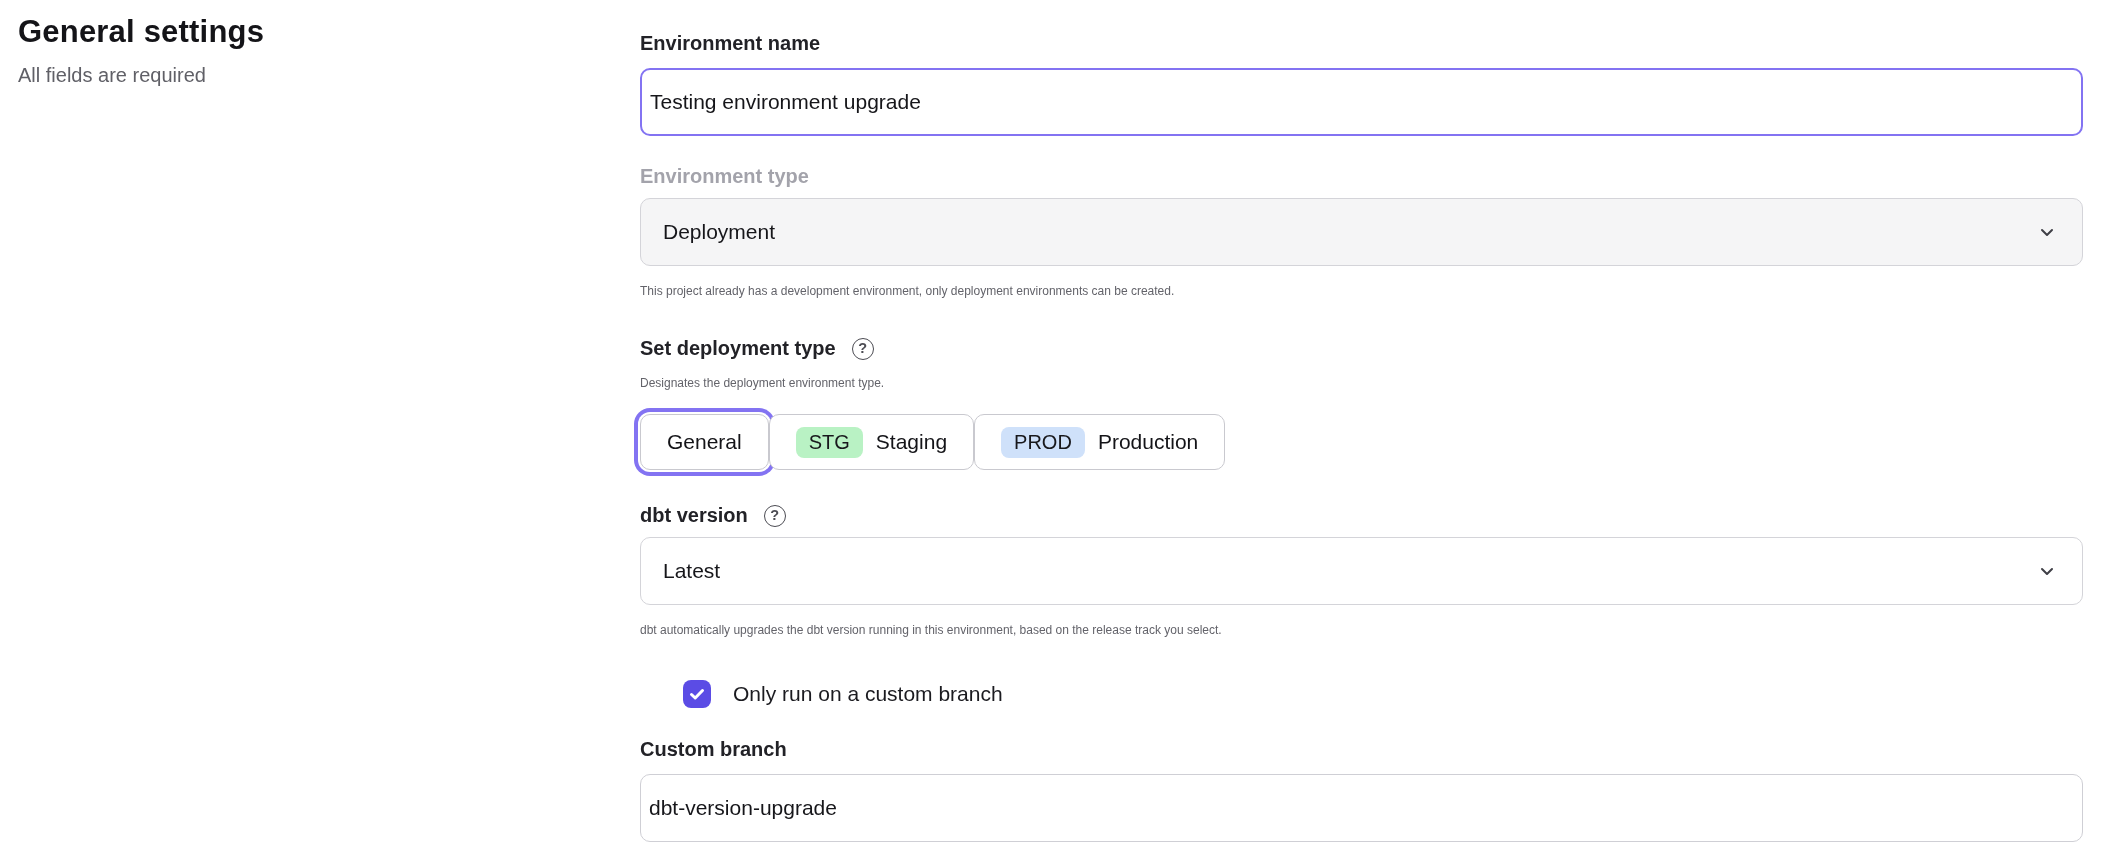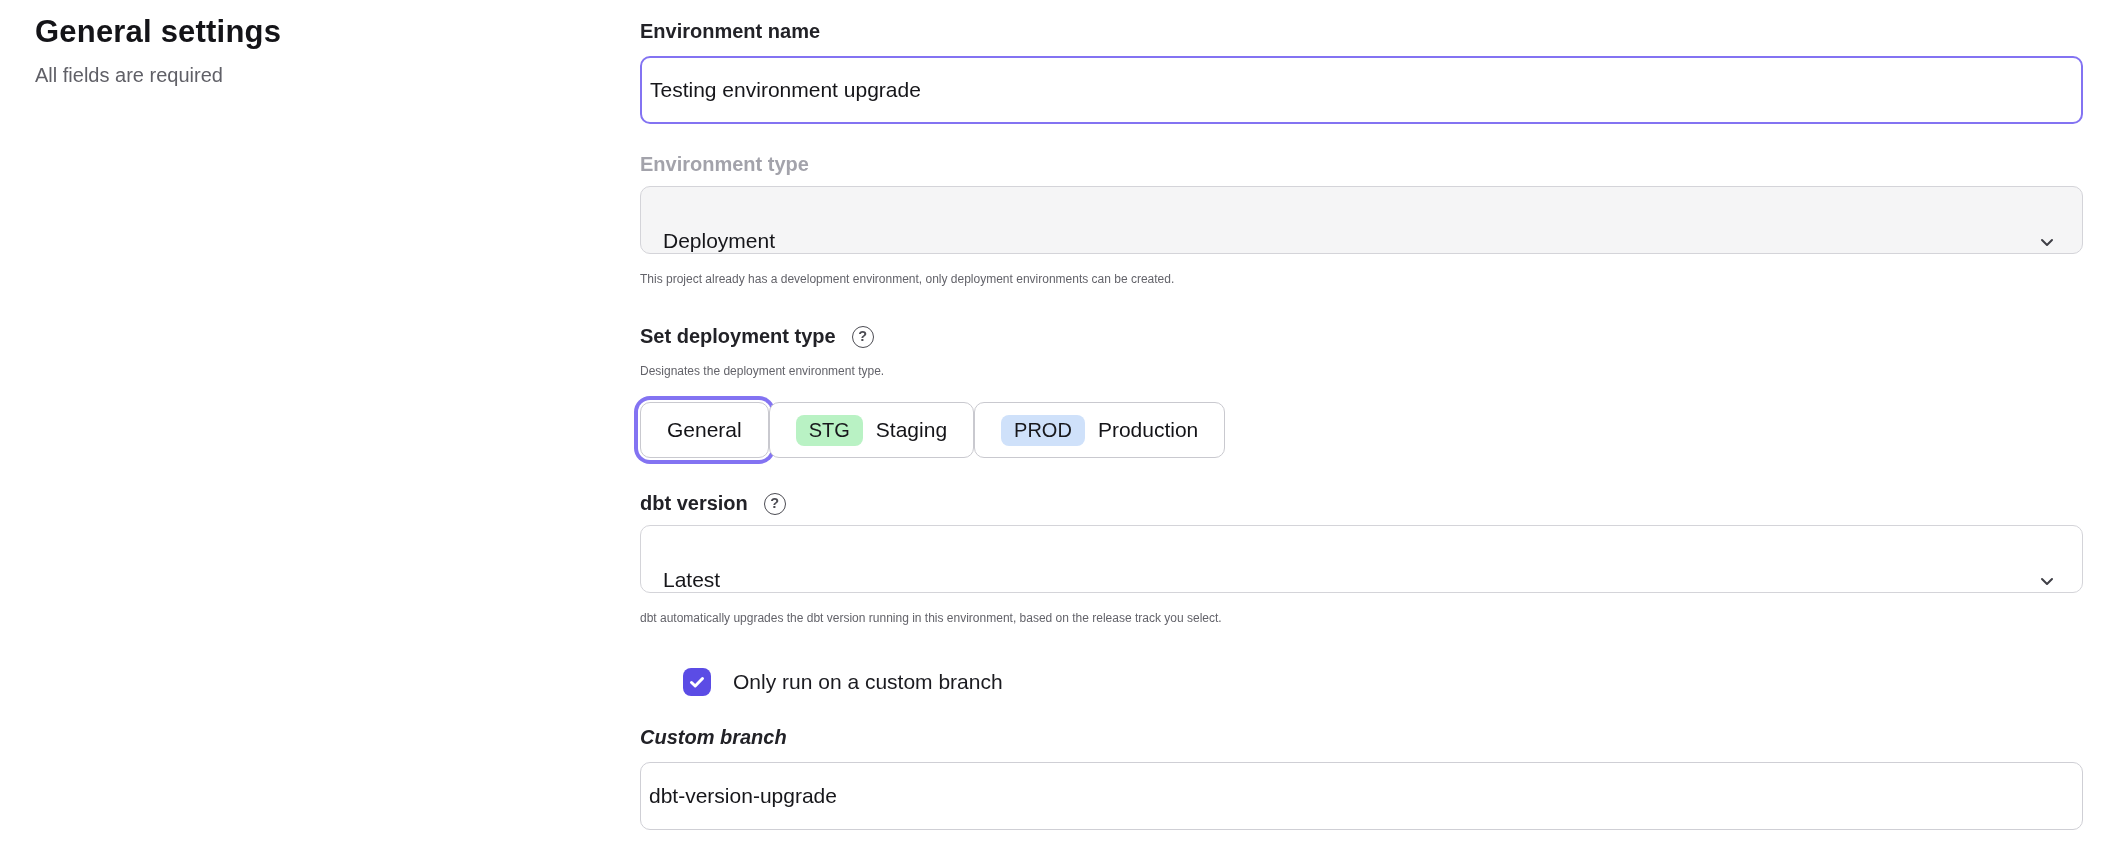--- a/index.html
+++ b/index.html
@@ -6,26 +6,26 @@
   html, body { background: #ffffff; }
   body {
     width: 2116px; height: 864px;
     position: relative;
     font-family: "Liberation Sans", "DejaVu Sans", sans-serif;
     color: #1a1a1e;
     overflow: hidden;
   }
 
   
-  .left-col { position: absolute; left: 35px; top: 14px; width: 600px; }
+  .left-col { position: absolute; left: 18px; top: 14px; width: 600px; }
   .page-title { font-size: 31px; font-weight: 700; color: #141418; letter-spacing: 0.2px; }
   .page-subtitle { margin-top: 14px; font-size: 20px; color: #606067; }
 
   
-  .form-col { position: absolute; left: 640px; top: 4px; width: 1443px; padding-top: 14px; }
+  .form-col { position: absolute; left: 640px; top: 16px; width: 1443px; padding-top: 14px; }
 
   .field-label { font-size: 20px; line-height: 27px; font-weight: 600; color: #222227; }
   .field-label.dimmed { color: #a3a3ab; }
   .label-row { display: flex; align-items: center; gap: 16px; }
 
   .helper-text { font-size: 12px; line-height: 27px; color: #63636a; }
 
   .text-input {
     width: 100%; height: 68px;
     border: 1px solid #cfcfd5; border-radius: 10px;
@@ -86,26 +86,26 @@
     background: #5b4ce5;
     display: inline-flex; align-items: center; justify-content: center;
     cursor: pointer; flex: 0 0 auto;
   }
   .checkbox svg { width: 18px; height: 18px; }
   .checkbox-label { margin-left: 22px; font-size: 21px; font-weight: 500; color: #1b1b20; }
 
   .mt-label1 { margin-top: 0; }
   .gap-label-input { margin-top: 11px; padding-left: 8px; }
   .mt-envtype { margin-top: 27px; }
-  .gap-label-select { margin-top: 8px; align-items: flex-end; }
+  .gap-label-select { margin-top: 8px; }
   .gap-select-helper { margin-top: 12px; }
   .mt-deploytype { margin-top: 30px; }
   .gap-title-sub { margin-top: 8px; }
   .mt-dbtversion { margin-top: 27px; }
-  .mt-custombranch { margin-top: 28px; font-style: italic; }
+  .mt-custombranch { margin-top: 28px; }
 </style>
 </head>
 <body>
 
 <div class="left-col">
   <div class="page-title">General settings</div>
   <div class="page-subtitle">All fields are required</div>
 </div>
 
 <div class="form-col">

